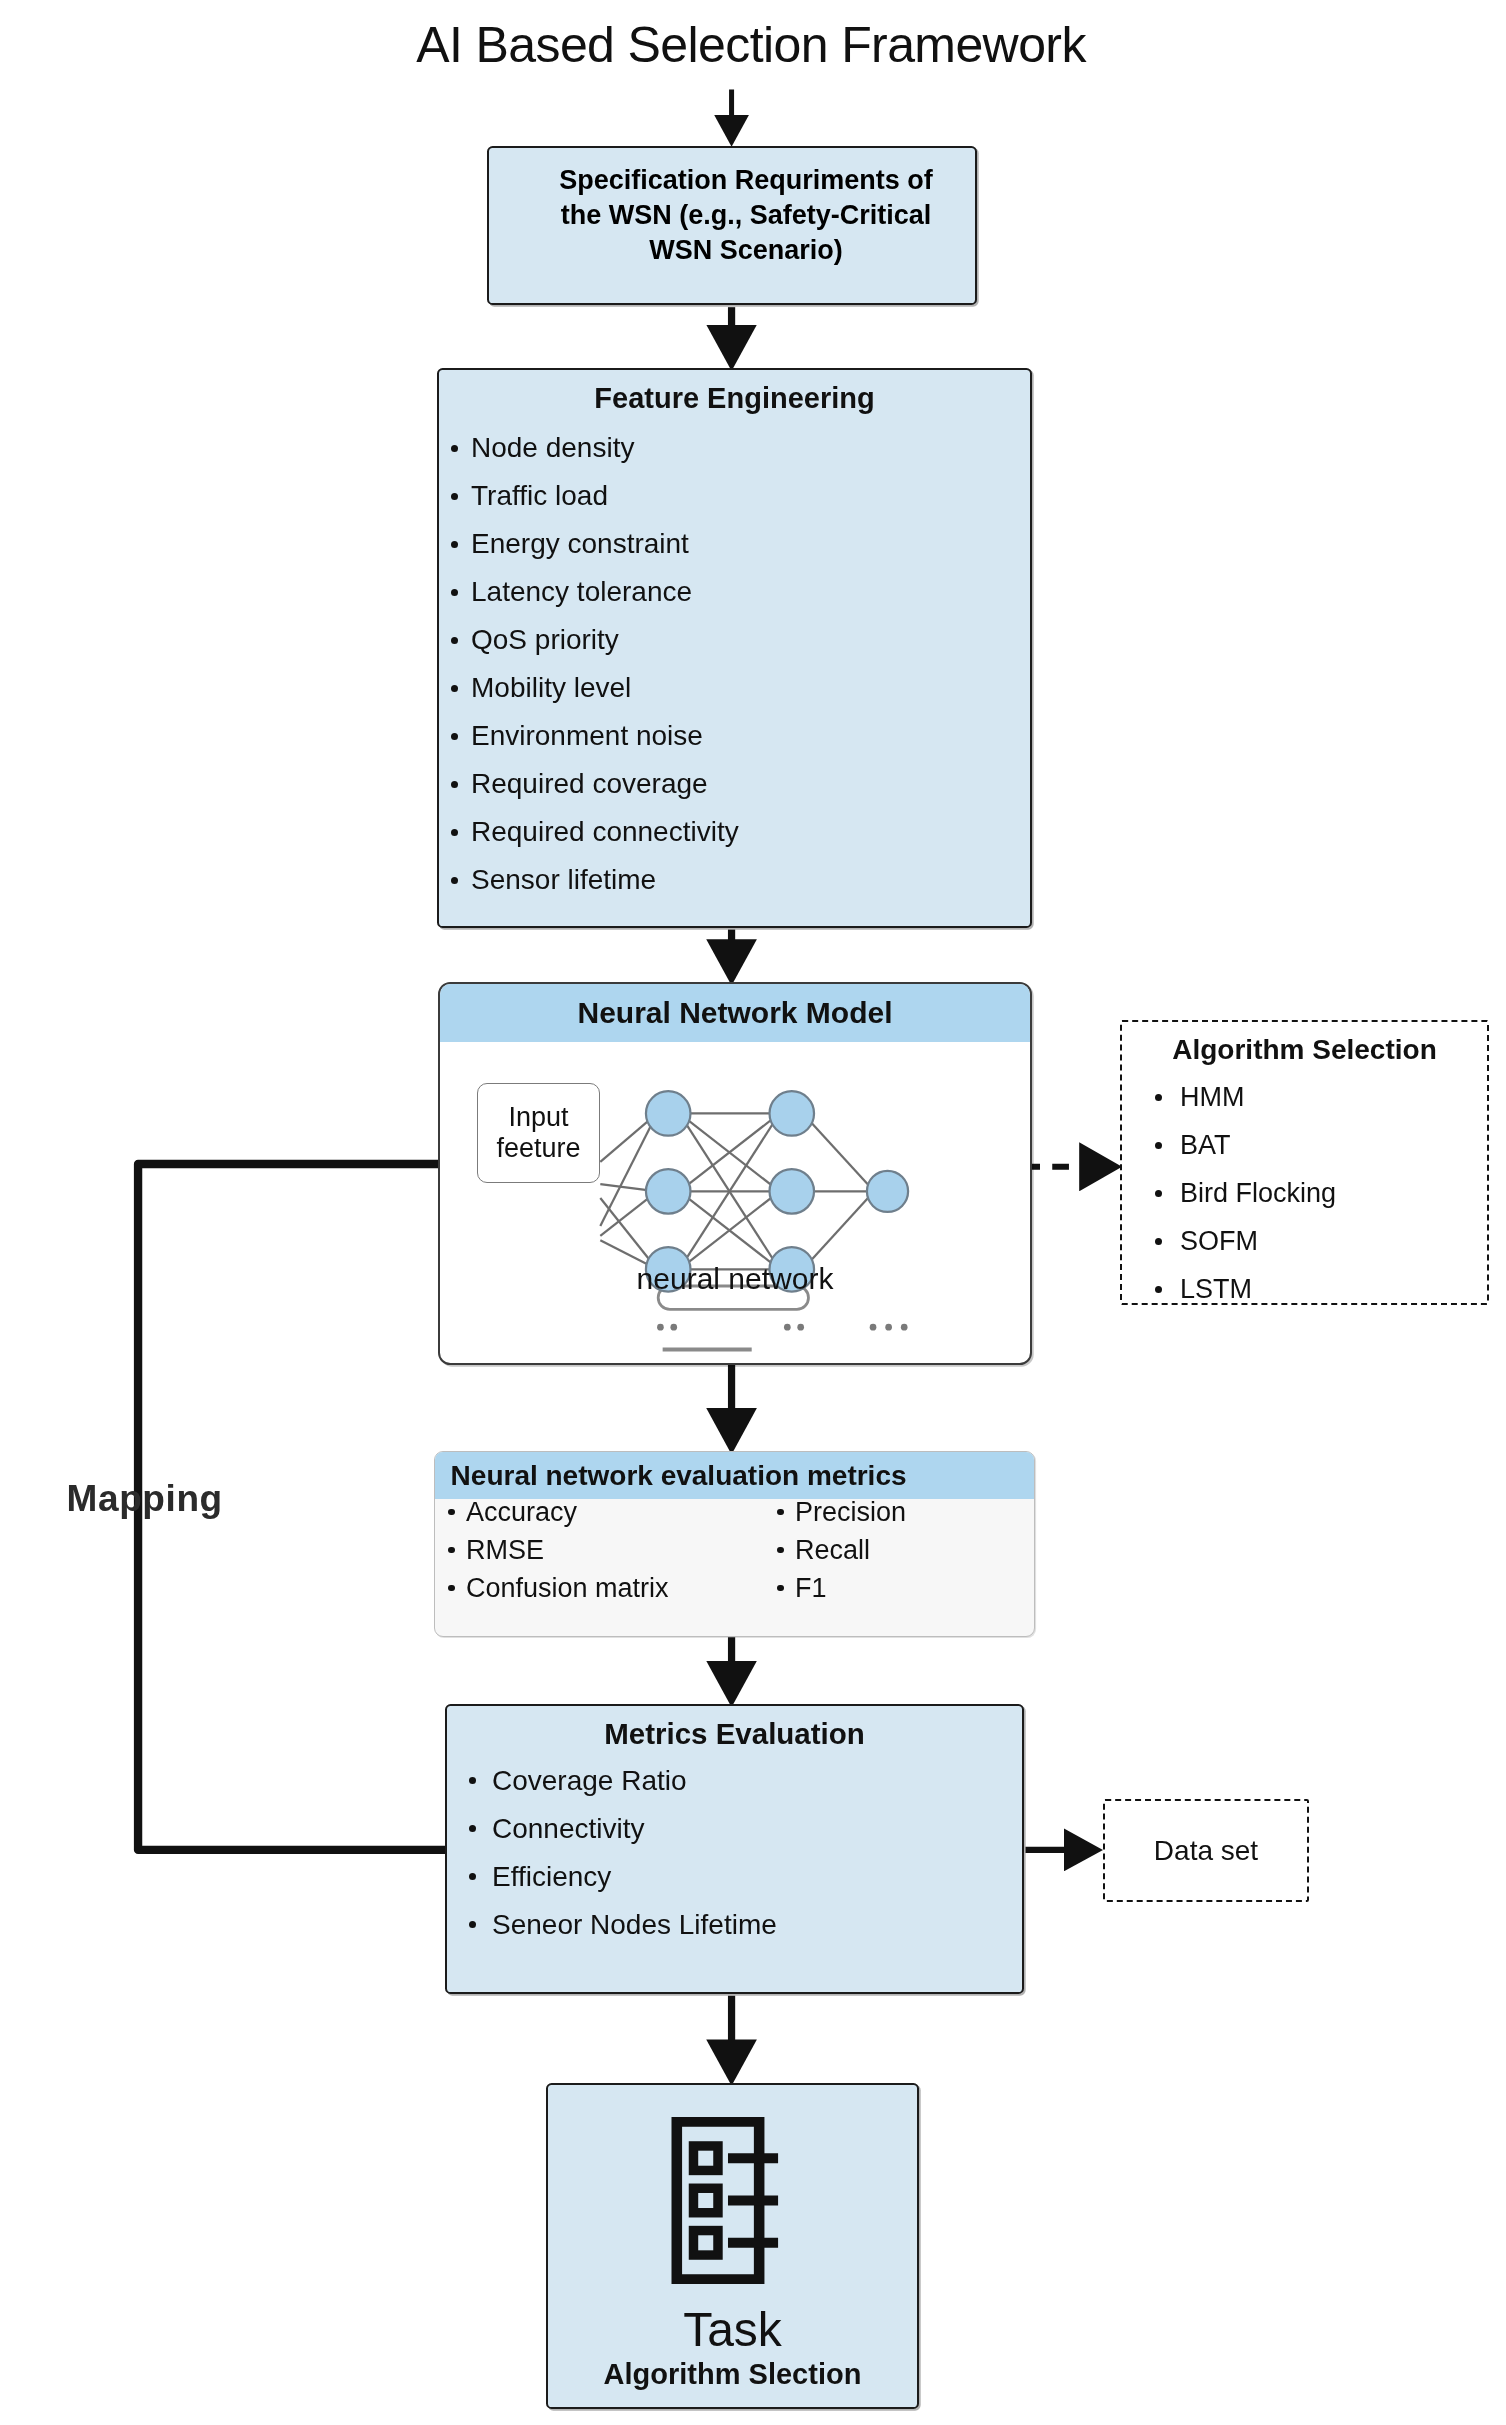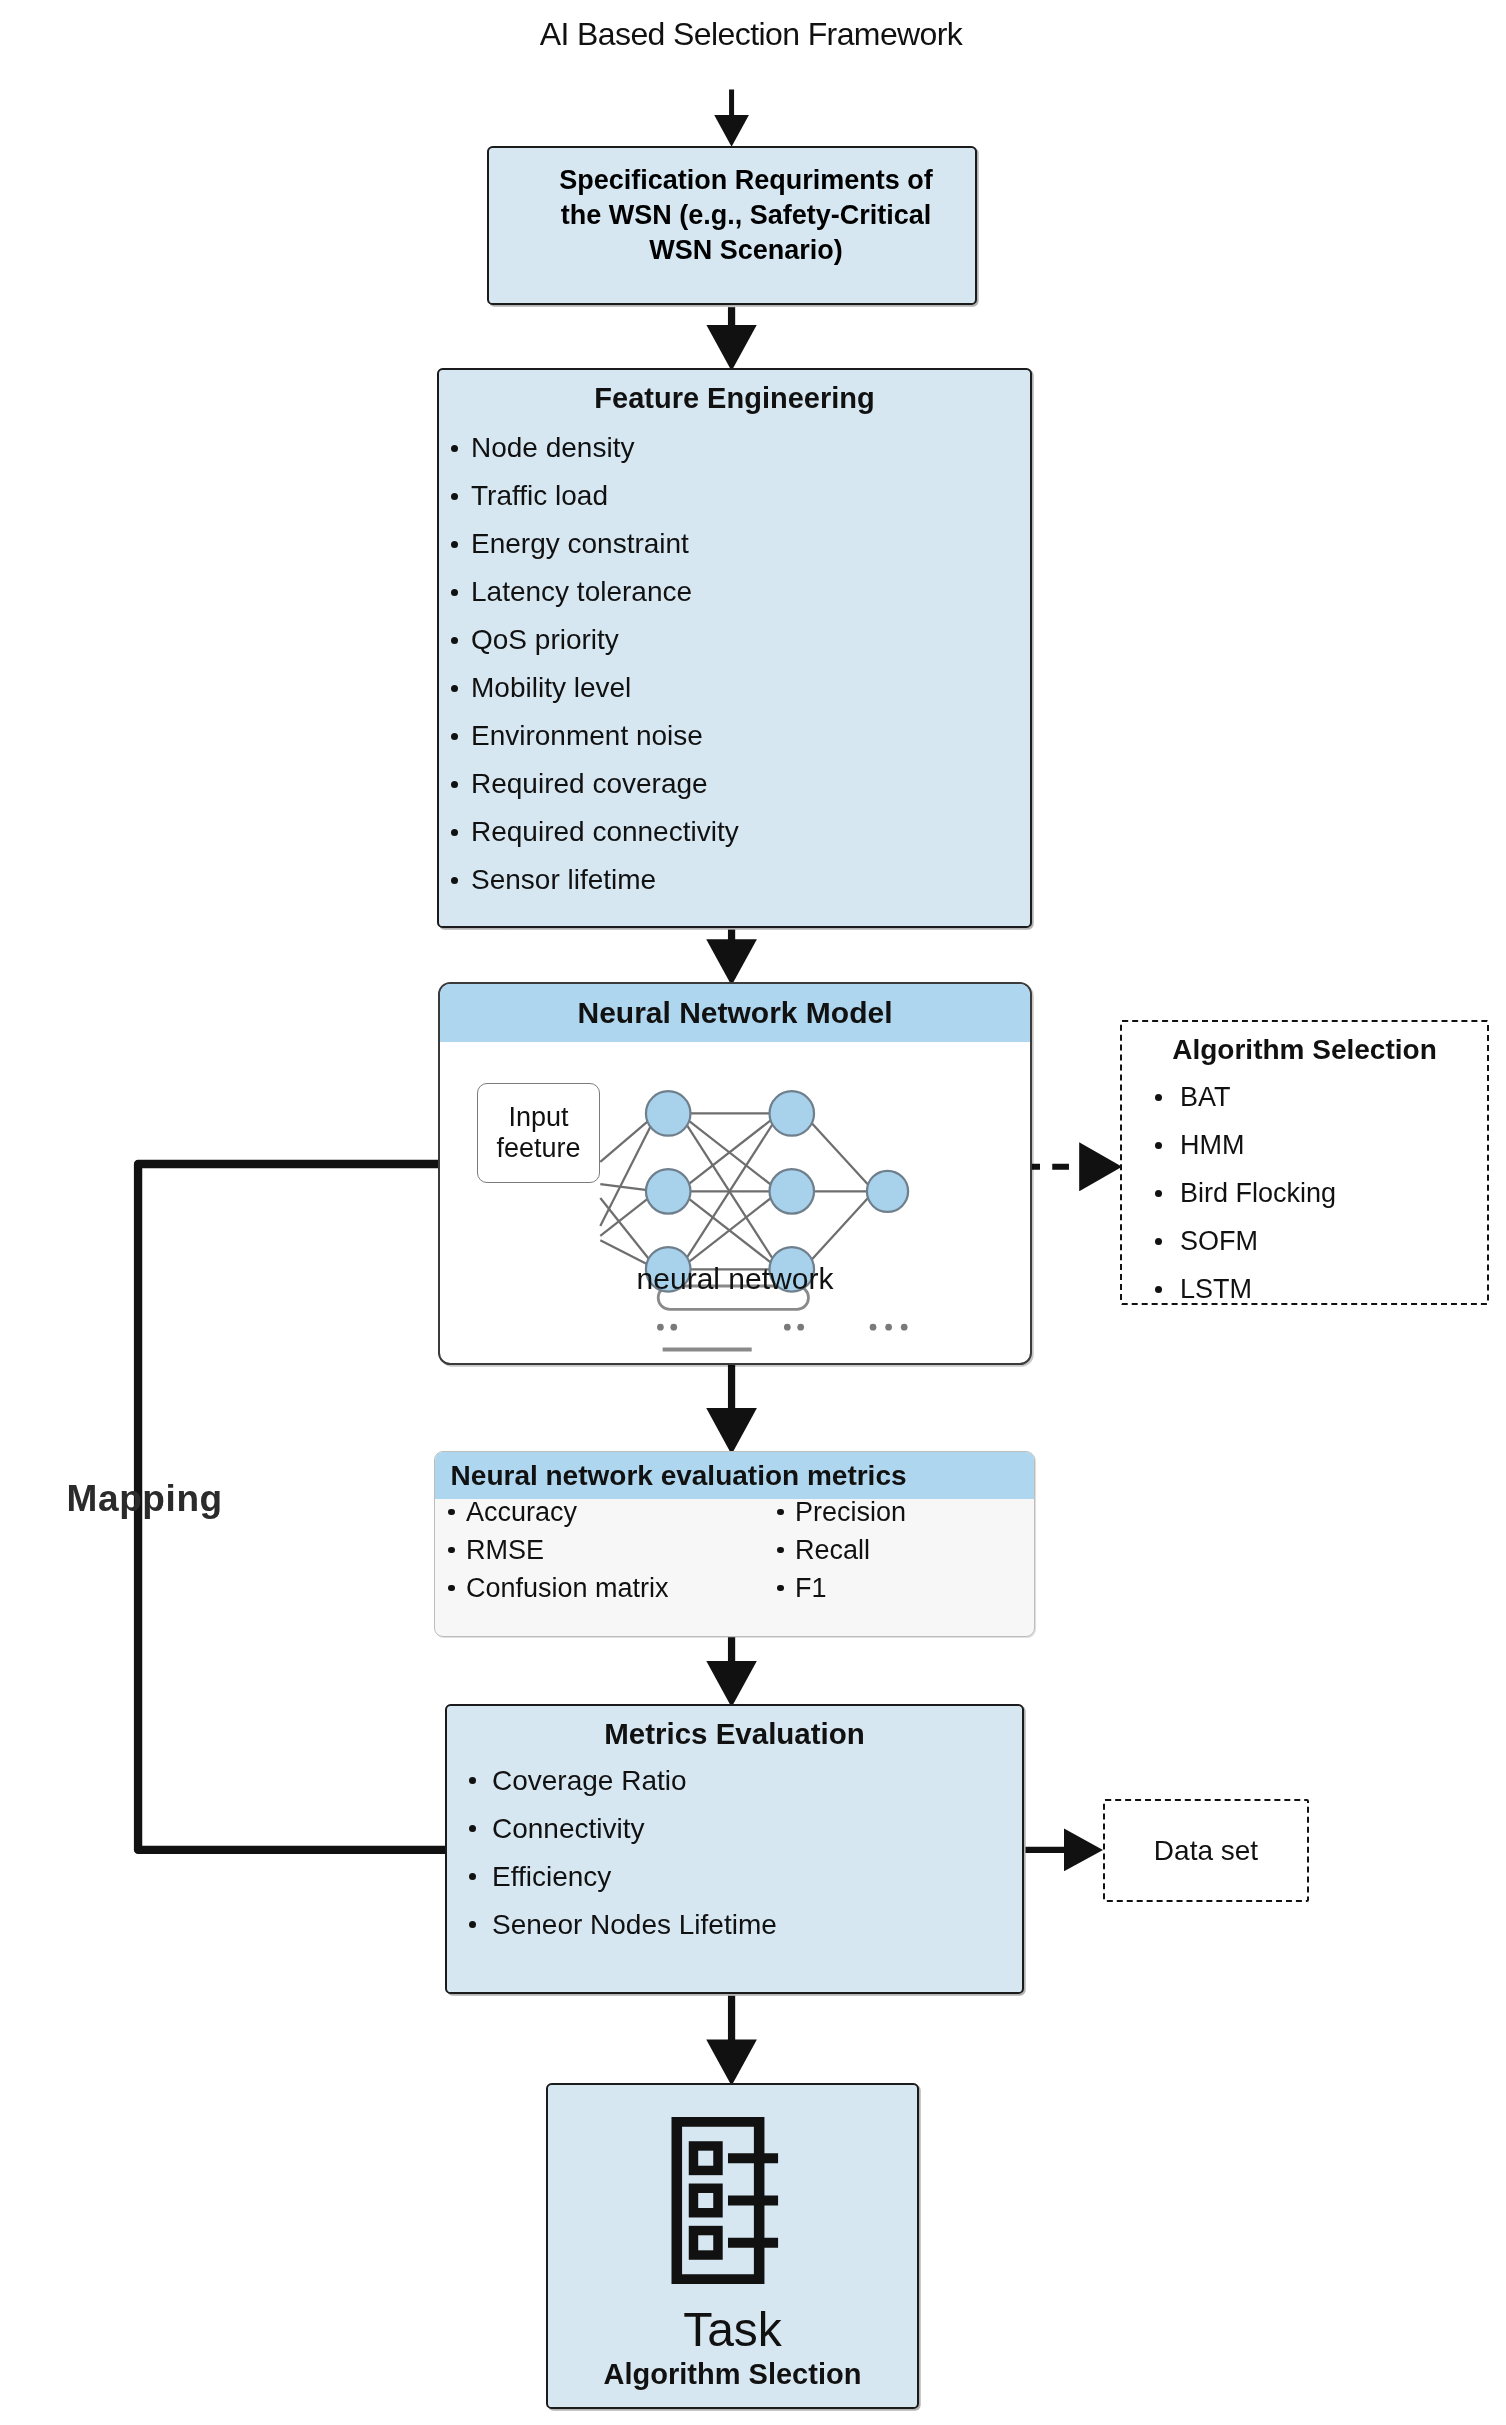--- a/index.html
+++ b/index.html
@@ -15,21 +15,21 @@
     background:#ffffff;
     overflow:hidden;
   }
   
   .abs{position:absolute;}
 
   
   #page-title{
     left:0; top:15.6px; width:1502px;
     text-align:center;
-    font-size:32px;
+    font-size:50px;
     letter-spacing:-0.6px;
     color:#111;
   }
 
   
   .box{
     box-sizing:border-box;
     background:#d6e7f2;
     border:2.2px solid #1b1b1b;
     border-radius:5.6px;
@@ -330,22 +330,22 @@
       <span>Input</span>
       <span>feeture</span>
     </div>
 
     <div id="nn-caption">neural network</div>
   </div>
 
   <div class="abs dashed-box" id="algo-box">
     <div class="box-title">Algorithm Selection</div>
     <ul class="blist">
+      <li>HMM</li>
       <li>BAT</li>
-      <li>HMM</li>
       <li>Bird Flocking</li>
       <li>SOFM</li>
       <li>LSTM</li>
     </ul>
   </div>
 
   <div class="abs" id="eval-box">
     <div id="eval-header">Neural network evaluation metrics</div>
     <div id="eval-cols">
       <div class="col left">

